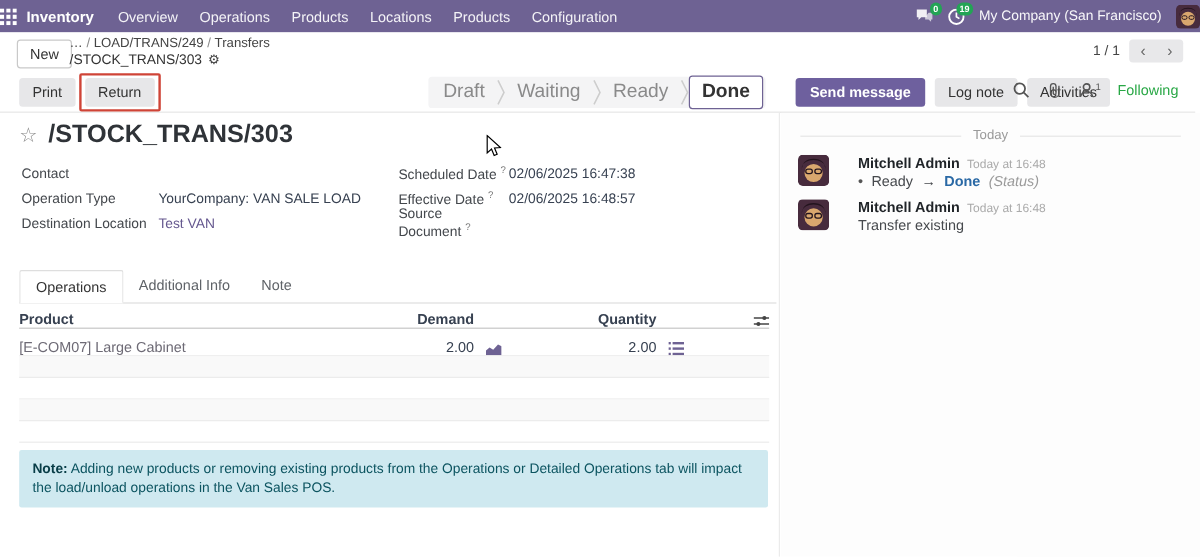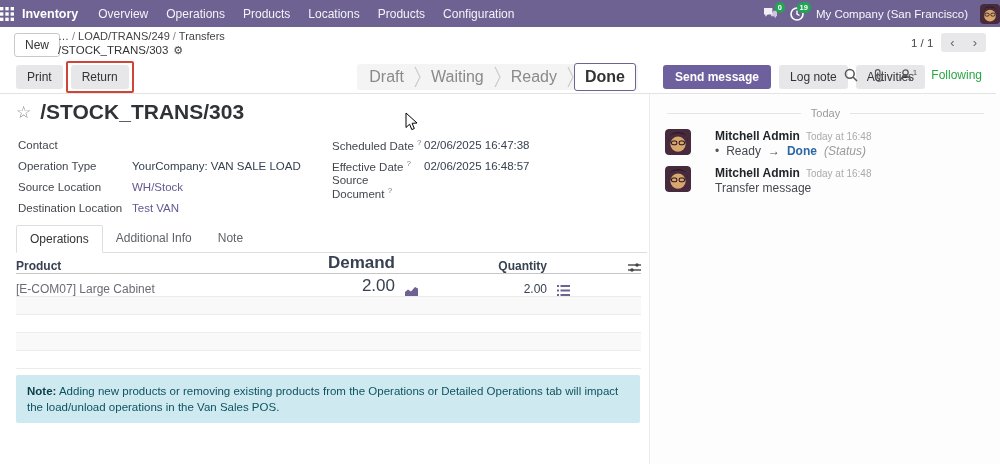--- a/index.html
+++ b/index.html
@@ -88,21 +88,21 @@
                 border-radius:2px 2px 0 0; color:#333; }
 
   .otable { position:absolute; left:16px; right:8px; top:157px; }
   .trow { display:flex; align-items:flex-end; border-bottom:1px solid #ececec; }
   .thead { font-weight:700; color:#374151; border-bottom:1px solid #c6c6c6; height:23px; }
   .tdata { height:23px; cursor:pointer; }
   .tempty { height:18px; cursor:pointer; }
   .tempty.alt { background:#f9f9f9; }
   .c-prod { flex:1; font-size:12px; }
   .tdata .c-prod { color:#6d6a75; }
-  .c-dem { width:80px; text-align:right; font-size:17px; }
+  .c-dem { width:80px; text-align:right; font-size:12px; }
   .c-dico { width:42px; padding-left:10px; display:flex; }
   .c-qty { width:110px; text-align:right; font-size:12px; }
   .c-qico { width:42px; padding-left:10px; display:flex; }
   .c-opt { width:52px; display:flex; justify-content:flex-end; }
   .mini-ico { display:inline-flex; cursor:pointer; }
 
   .note-box { position:absolute; left:16px; width:624px; top:281px; background:#cfe9f0; border-radius:2px;
               padding:8px 11px; font-size:11.5px; color:#0c5460; line-height:16px; }
   .note-box b { color:#083d47; }
 
@@ -288,24 +288,20 @@
     </div>
 
     <div class="fields-left">
       <div class="frow">
         <span class="flabel">Contact</span>
         <span class="fvalue"></span>
       </div>
       <div class="frow">
         <span class="flabel">Operation Type</span>
         <span class="fvalue">YourCompany: VAN SALE LOAD</span>
-      </div>
-      <div class="frow">
-        <span class="flabel">Source Location</span>
-        <span class="fvalue link">WH/Stock</span>
       </div>
       <div class="frow">
         <span class="flabel">Destination Location</span>
         <span class="fvalue link">Test VAN</span>
       </div>
     </div>
 
     <div class="fields-right">
       <div class="frow">
         <span class="flabel"><span>Scheduled Date</span>&nbsp;<sup>?</sup></span>
@@ -423,21 +419,21 @@
             <path d="M3 12 Q3 3 12 3 Q21 3 21 12 L21 9 Q19 4 12 4 Q5 4 3 9 Z" fill="#23141e"></path>
             <rect x="6" y="11" width="5" height="3.5" rx="1.6" fill="none" stroke="#23141e"></rect>
             <rect x="13" y="11" width="5" height="3.5" rx="1.6" fill="none" stroke="#23141e"></rect>
           </svg>
       </span>
       <div>
         <div class="msg-head">
           <span class="msg-author">Mitchell Admin</span>
           <span class="msg-time">Today at 16:48</span>
         </div>
-        <div class="msg-body">Transfer message</div>
+        <div class="msg-body">Transfer existing</div>
       </div>
     </div>
   </div>
 </div>
 
 <span class="cursor">
   <svg width="13" height="19" viewBox="0 0 13 19">
       <path d="M1 1 L1 15.5 L4.6 12.2 L6.8 17.6 L9.3 16.5 L7.1 11.3 L12 11 Z" fill="#fff" stroke="#000" stroke-width="1"></path>
     </svg>
 </span>

